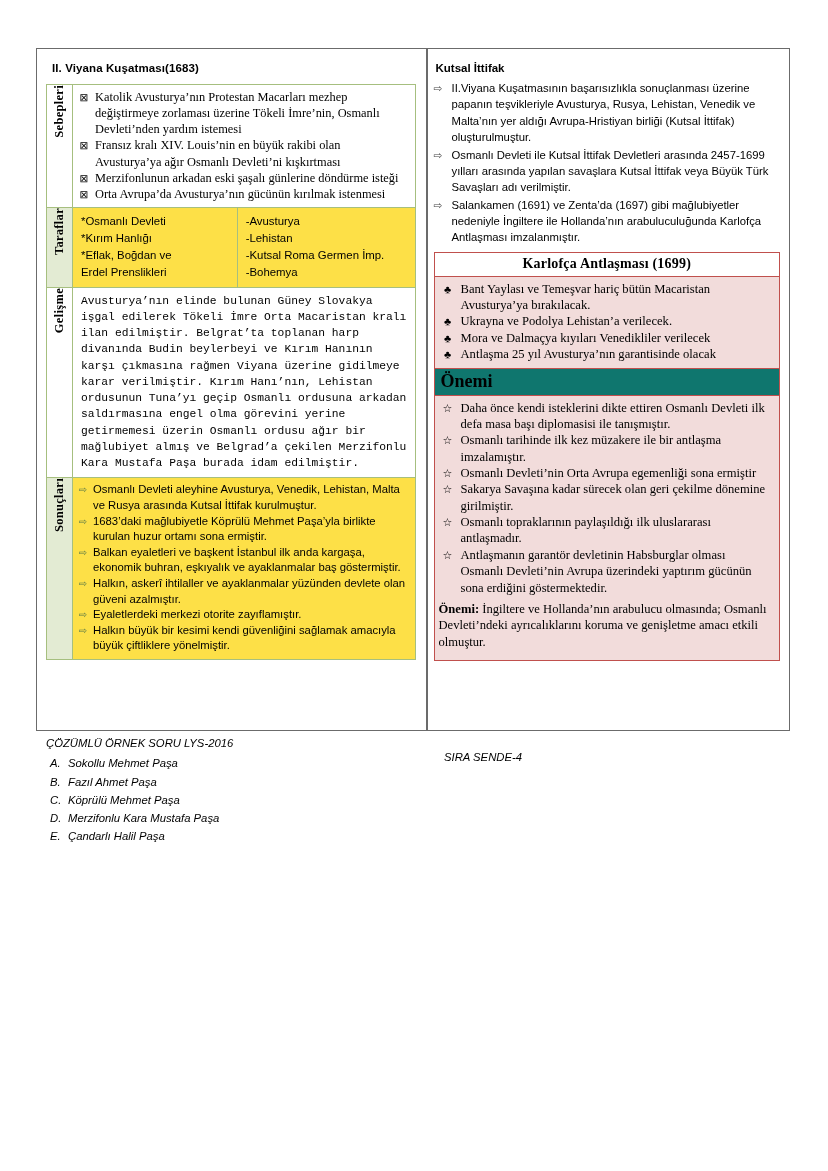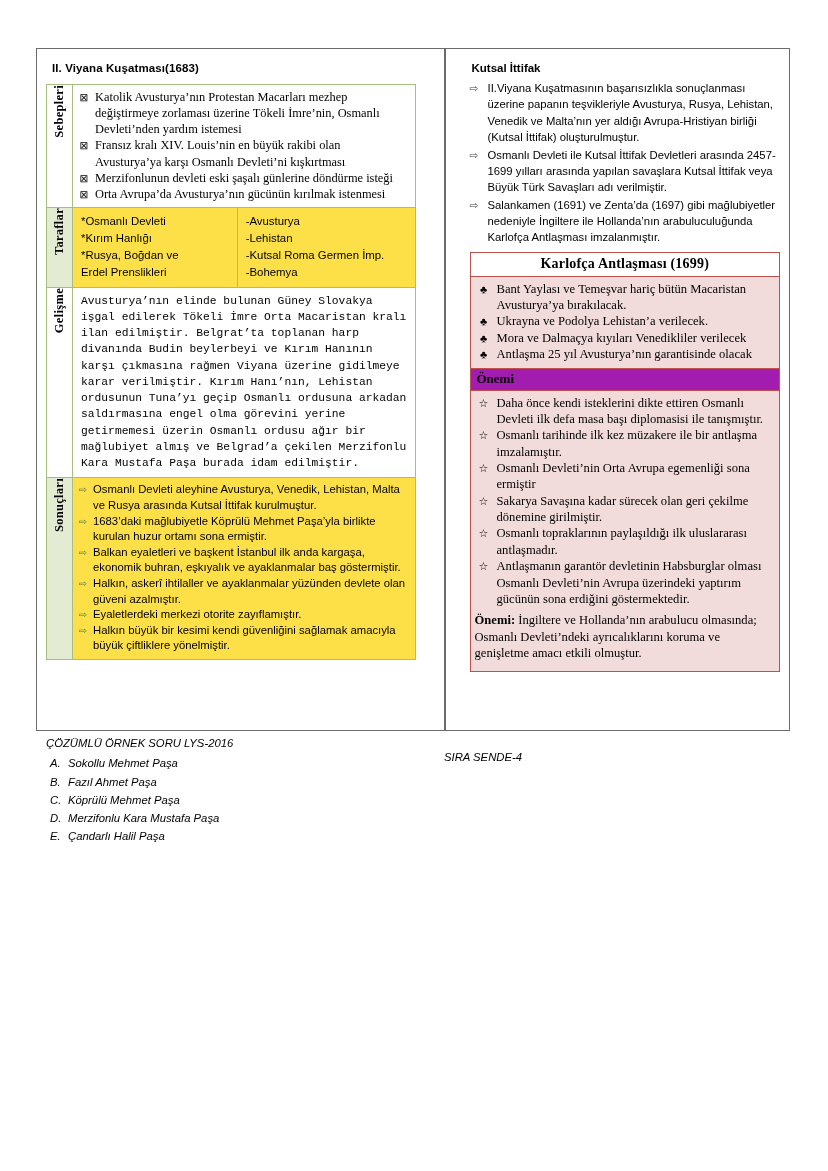--- a/index.html
+++ b/index.html
@@ -25,21 +25,20 @@
   }
 
   
   .cols {
     position: absolute;
     left: 36px;
     top: 48px;
     width: 754px;
     height: 683px;
     display: flex;
-    gap: 18px;
   }
   .col-left {
     width: 390px;
     padding: 12px 10px 0 10px;
     position: relative;
   }
   .col-divider {
     width: 1.5px;
     background: #6b6b6b;
     align-self: stretch;
@@ -203,24 +202,24 @@
   }
   .pink-body {
     border: 1.6px solid #c0504d;
     border-top: none;
     background: #f2dcdb;
     padding: 4px 6px 5px 0;
   }
   .pink-subhead {
     border: 1.6px solid #c0504d;
     border-top: none;
-    background: #a21caf;
+    background: #0f766e;
     font-family: "Liberation Serif", serif;
     font-weight: bold;
-    font-size: 13px;
+    font-size: 18px;
     padding: 2px 0 3px 6px;
   }
   ul.p-list {
     list-style: none;
     margin: 0;
     padding: 0;
   }
   ul.p-list li {
     display: flex;
     align-items: flex-start;
@@ -303,46 +302,46 @@
             <span>Sebepleri</span>
           </td>
           <td class="cell-white">
             <ul class="b-list">
               <li>
                 <span class="bt">⊠</span>
                 <span class="bx">Katolik Avusturya’nın Protestan Macarları mezhep değiştirmeye zorlaması üzerine Tökeli İmre’nin, Osmanlı Devleti’nden yardım istemesi</span>
               </li>
               <li>
                 <span class="bt">⊠</span>
-                <span class="bx">Fransız kralı XIV. Louis’nin en büyük rakibi olan Avusturya’ya karşı Osmanlı Devleti’ni kışkırtması</span>
+                <span class="bx">Fransız kralı XIV. Louis’nin en büyük rakibi olan Avusturya’ya ağır Osmanlı Devleti’ni kışkırtması</span>
               </li>
               <li>
                 <span class="bt">⊠</span>
-                <span class="bx">Merzifonlunun devleti eski şaşalı günlerine döndürme isteği</span>
+                <span class="bx">Merzifonlunun arkadan eski şaşalı günlerine döndürme isteği</span>
               </li>
               <li>
                 <span class="bt">⊠</span>
                 <span class="bx">Orta Avrupa’da Avusturya’nın gücünün kırılmak istenmesi</span>
               </li>
             </ul>
           </td>
         </tr>
 
         <tr>
           <td class="rot-label label-green">
             <span>Taraflar</span>
           </td>
           <td class="cell-green">
             <table class="taraflar-inner">
               <tbody>
                 <tr>
                   <td class="sep">
                     <p class="tp">*Osmanlı Devleti</p>
                     <p class="tp">*Kırım Hanlığı</p>
-                    <p class="tp">*Rusya, Boğdan ve</p>
+                    <p class="tp">*Eflak, Boğdan ve</p>
                     <p class="tp">Erdel Prenslikleri</p>
                   </td>
                   <td>
                     <p class="tp">-Avusturya</p>
                     <p class="tp">-Lehistan</p>
                     <p class="tp">-Kutsal Roma Germen İmp.</p>
                     <p class="tp">-Bohemya</p>
                   </td>
                 </tr>
               </tbody>

